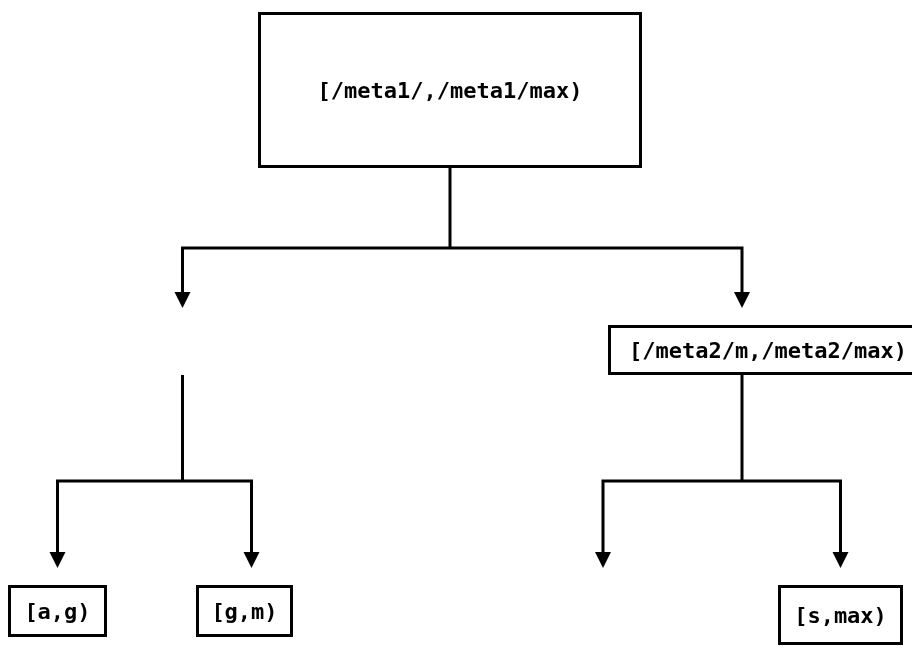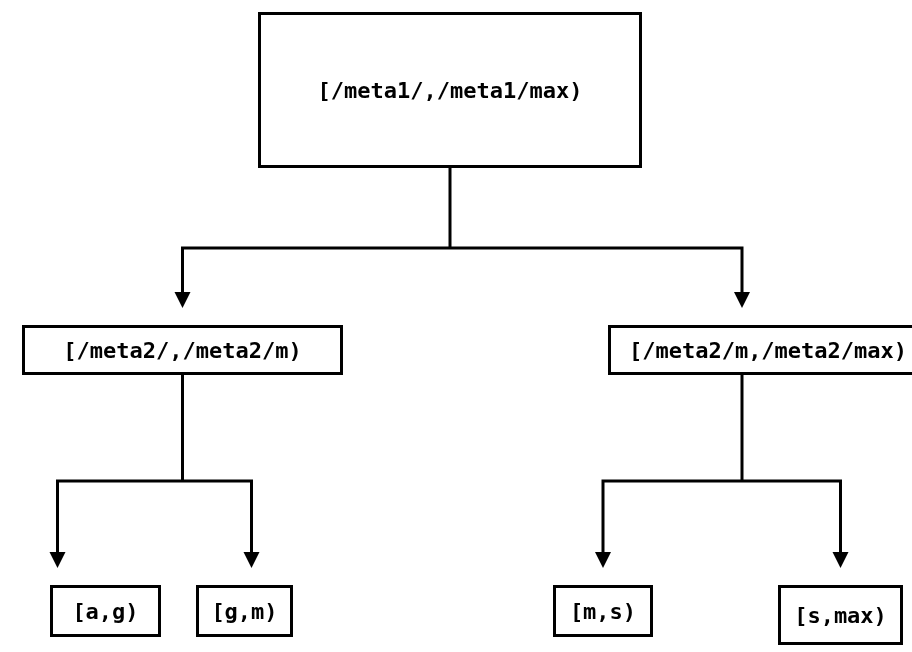--- a/index.html
+++ b/index.html
@@ -40,21 +40,21 @@
     display: flex;
     align-items: center;
     justify-content: center;
     font-size: 22px;
     font-weight: bold;
     white-space: nowrap;
   }
   #node-root       { left: 258px; top: 12px;  width: 384px; height: 156px; }
   #node-meta2-low  { left: 22px;  top: 325px; width: 321px; height: 50px; }
   #node-meta2-high { left: 582px; top: 325px; width: 320px; height: 50px; margin-left: 26px; }
-  #node-leaf-ag    { left: 8px;   top: 585px; width: 111px;  height: 52px; margin-left: 42px; }
+  #node-leaf-ag    { left: 8px;   top: 585px; width: 99px;  height: 52px; }
   #node-leaf-gm    { left: 196px; top: 585px; width: 97px;  height: 52px; }
   #node-leaf-ms    { left: 553px; top: 585px; width: 100px; height: 52px; }
   #node-leaf-smax  { left: 778px; top: 585px; width: 125px; height: 60px; }
 </style>
 </head>
 <body>
 
 <div id="canvas">
 
   <svg id="edges" viewBox="0 0 912 652" xmlns="http://www.w3.org/2000/svg">
@@ -72,37 +72,31 @@
     <path d="M742 375 V481"></path>
     <path d="M603 553 V481 H840.5 V553"></path>
     <polygon points="595,552 611,552 603,568"></polygon>
     <polygon points="832.5,552 848.5,552 840.5,568"></polygon>
   </svg>
 
   <div class="node" id="node-root">
     <span>[/meta1/,/meta1/max)</span>
   </div>
 
-  <div class="node" id="node-meta2-low">
-    <span>[/meta2/,/meta2/m)</span>
-  </div>
 
   <div class="node" id="node-meta2-high">
     <span>[/meta2/m,/meta2/max)</span>
   </div>
 
   <div class="node" id="node-leaf-ag">
     <span>[a,g)</span>
   </div>
 
   <div class="node" id="node-leaf-gm">
     <span>[g,m)</span>
   </div>
 
-  <div class="node" id="node-leaf-ms">
-    <span>[m,s)</span>
-  </div>
 
   <div class="node" id="node-leaf-smax">
     <span>[s,max)</span>
   </div>
 
 </div>
 
 </body></html>

